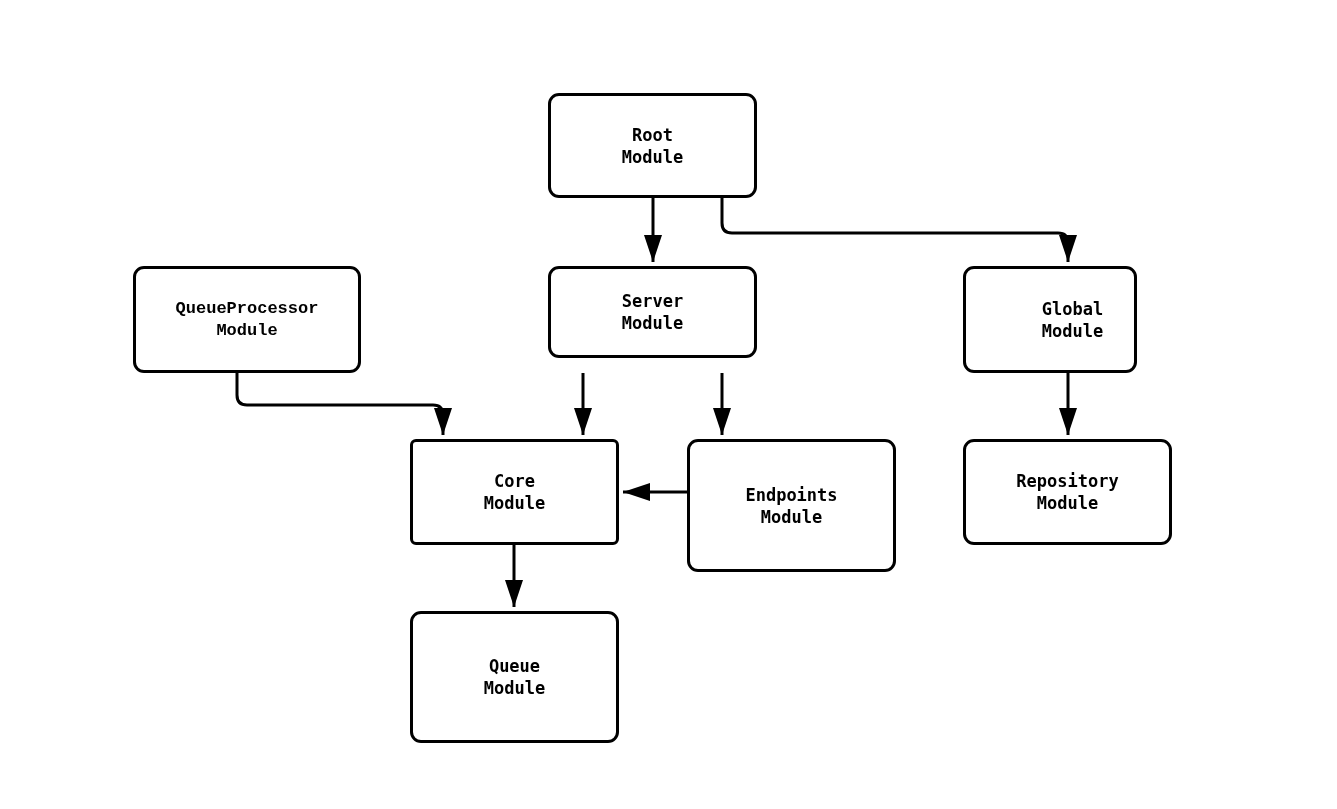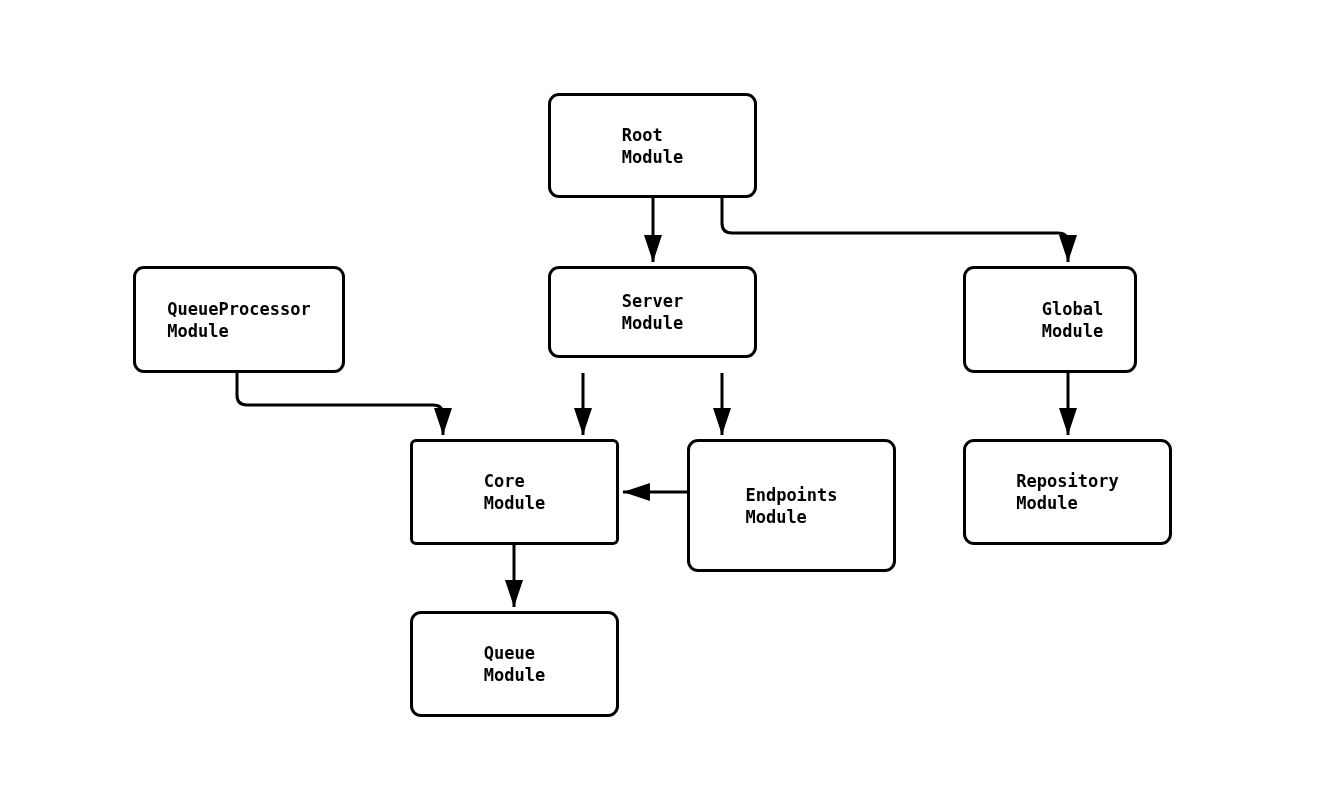--- a/index.html
+++ b/index.html
@@ -32,31 +32,32 @@
     display: flex;
     align-items: center;
     justify-content: center;
     z-index: 1;
   }
   .node-label {
     font-weight: bold;
     font-size: 17px;
     line-height: 22px;
     color: #000000;
+    text-align: center;
     white-space: pre-line;
   }
   
   .node-root         { left: 548px; top:  93px; width: 209px; height: 105px; }
-  .node-queueproc    { left: 133px; top: 266px; width: 212px; height: 107px; }
+  .node-queueproc    { left: 133px; top: 266px; width: 228px; height: 107px; font-family: Liberation Mono, monospace; }
   .node-server       { left: 548px; top: 266px; width: 209px; height: 92px; }
   .node-global       { left: 963px; top: 266px; width: 174px; height: 107px; padding-left: 45px; }
   .node-core         { left: 410px; top: 439px; width: 209px; height: 106px; border-radius: 6px; }
   .node-endpoints    { left: 687px; top: 439px; width: 209px; height: 133px; }
   .node-repository   { left: 963px; top: 439px; width: 209px; height: 106px; }
-  .node-queue        { left: 410px; top: 611px; width: 209px; height: 106px; }
+  .node-queue        { left: 410px; top: 611px; width: 209px; height: 132px; }
 </style>
 </head>
 <body>
 
 <div class="canvas">
 
   <svg class="edges-layer" width="1337" height="809" viewBox="0 0 1337 809" xmlns="http://www.w3.org/2000/svg">
     <defs>
       <marker id="arrowhead" markerUnits="strokeWidth" markerWidth="9" markerHeight="6" viewBox="0 0 9 6" refX="9" refY="3" orient="auto">
         <path d="M0,0 L9,3 L0,6 Z" fill="#000000"></path>

